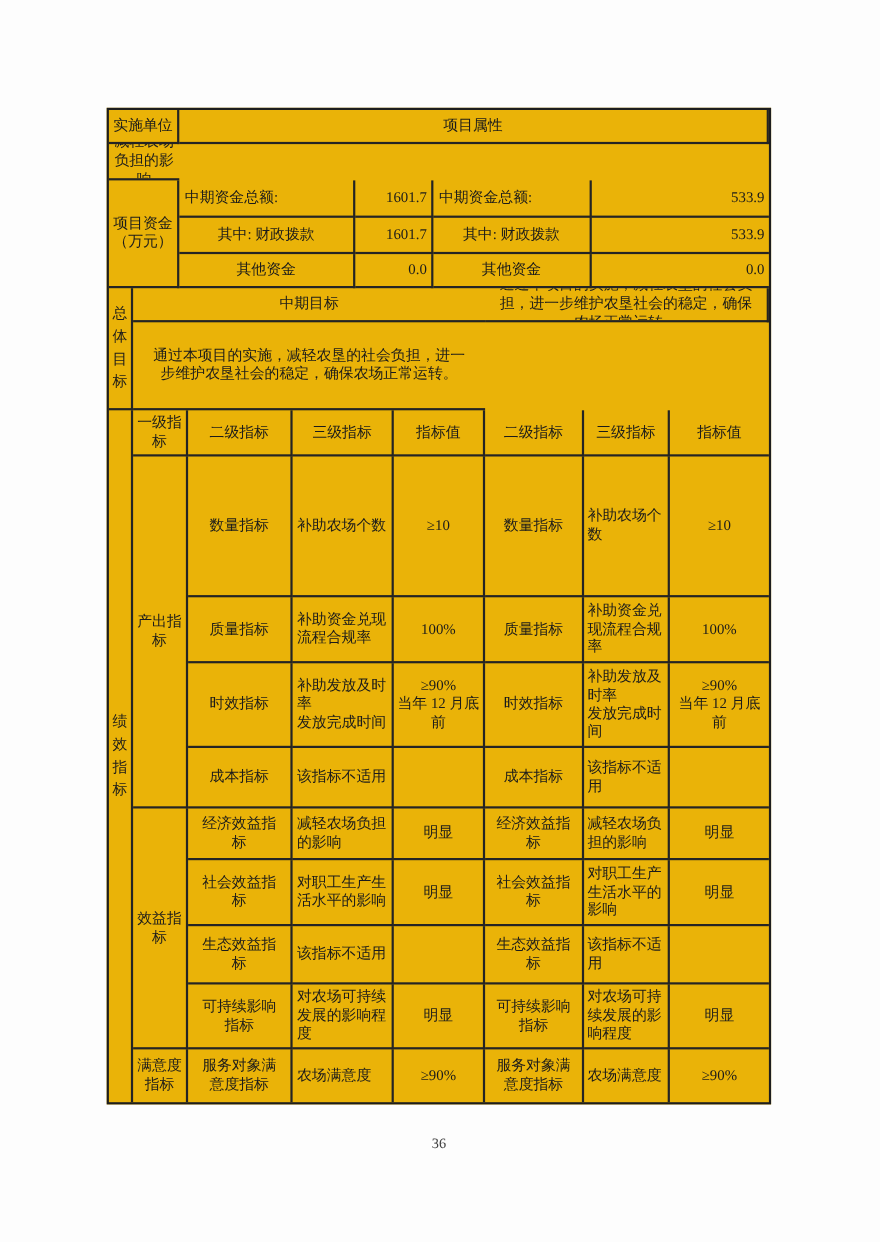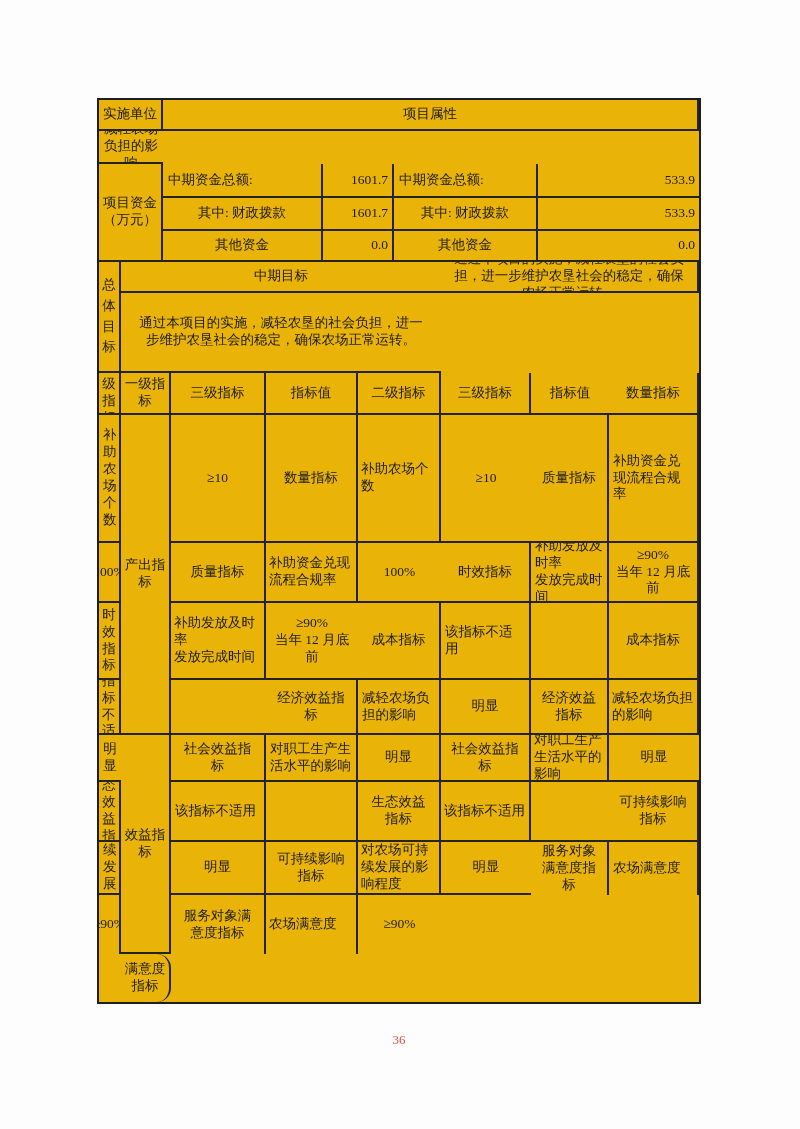--- a/index.html
+++ b/index.html
@@ -33,38 +33,38 @@
   
   .vt { display:inline-block; width:1em; line-height:1.55; text-align:center; word-break:break-all; }
 
   
   .funds-label  { grid-column:1; grid-row:1 / 4; }
   .goal-label   { grid-column:1; grid-row:1 / 3;font-family:Liberation Serif, serif; }
   .perf-label   { grid-column:1; grid-row:1 / 11; }
   .h-l1         { grid-column:2; grid-row:1; }
   .grp-output   { grid-column:2; grid-row:2 / 6; }
   .grp-benefit  { grid-column:2; grid-row:6 / 10; }
-  .grp-satisf   { grid-column:2; grid-row:10 / 11;border-radius:14px; }
+  .grp-satisf   { grid-column:2; grid-row:10 / 11; }
 
   
   .l1col  { padding:12px 3px; }
   .l2mid  { padding:0 9px; }
   .l2ann  { padding:0 9px; }
   .l3mid  { padding:0 4px; }
   .l3ann  { padding:0 3px; }
   .vmid   { padding:0 2px; }
   .vann   { padding:0 4px; }
   .goaltxt-mid { padding:0 8px; }
   .goaltxt-ann { padding:0 12px; }
   .moneylab { padding-left:5px; }
   .moneyval { padding-right:4px; }
 
   .pageno {
     position:absolute; left:97px; top:1032px; width:604px;
-    text-align:center; font-size:13px; color:#ef4444;
+    text-align:center; font-size:13px; color:#404040;
   }
 </style>
 </head>
 <body>
 
 <div class="page">
   <div class="tbl">
 
     <div class="sec secA">
       <div class="c cb cr">实施单位</div>
@@ -94,20 +94,23 @@
     <div class="sec secC">
       <div class="c cb cr goal-label">
         <span class="vt">总体目标</span>
       </div>
       <div class="c cb">中期目标</div>
       <div class="c cb cr goaltxt-mid">通过本项目的实施，减轻农垦的社会负担，进一步维护农垦社会的稳定，确保农场正常运转。</div>
       <div class="c cb goaltxt-ann">通过本项目的实施，减轻农垦的社会负担，进一步维护农垦社会的稳定，确保农场正常运转。</div>
     </div>
 
     <div class="sec secD">
+      <div class="c cr perf-label">
+        <span class="vt">绩效指标</span>
+      </div>
       <div class="c cb cr l1col h-l1">一级指标</div>
       <div class="c cb cr l1col grp-output">产出指标</div>
       <div class="c cb cr l1col grp-benefit">效益指标</div>
       <div class="c cr l1col grp-satisf">满意度指标</div>
 
       <div class="c cb cr">二级指标</div>
       <div class="c cb cr">三级指标</div>
       <div class="c cb cr">指标值</div>
       <div class="c cb cr">二级指标</div>
       <div class="c cb cr">三级指标</div>

